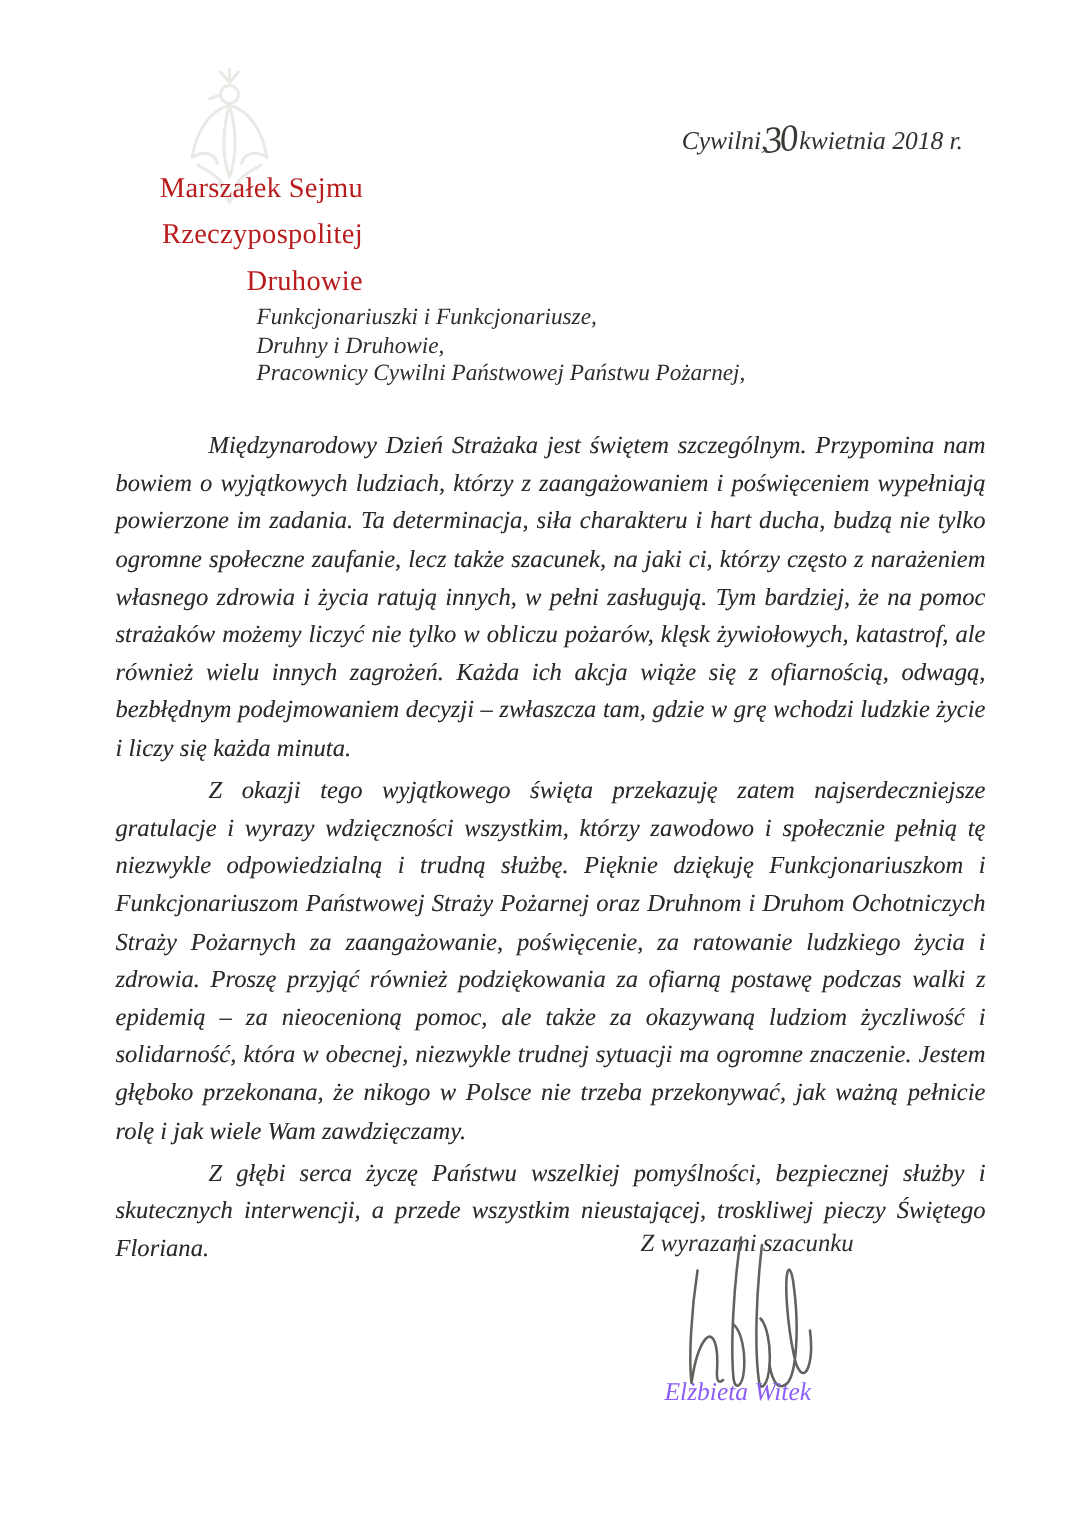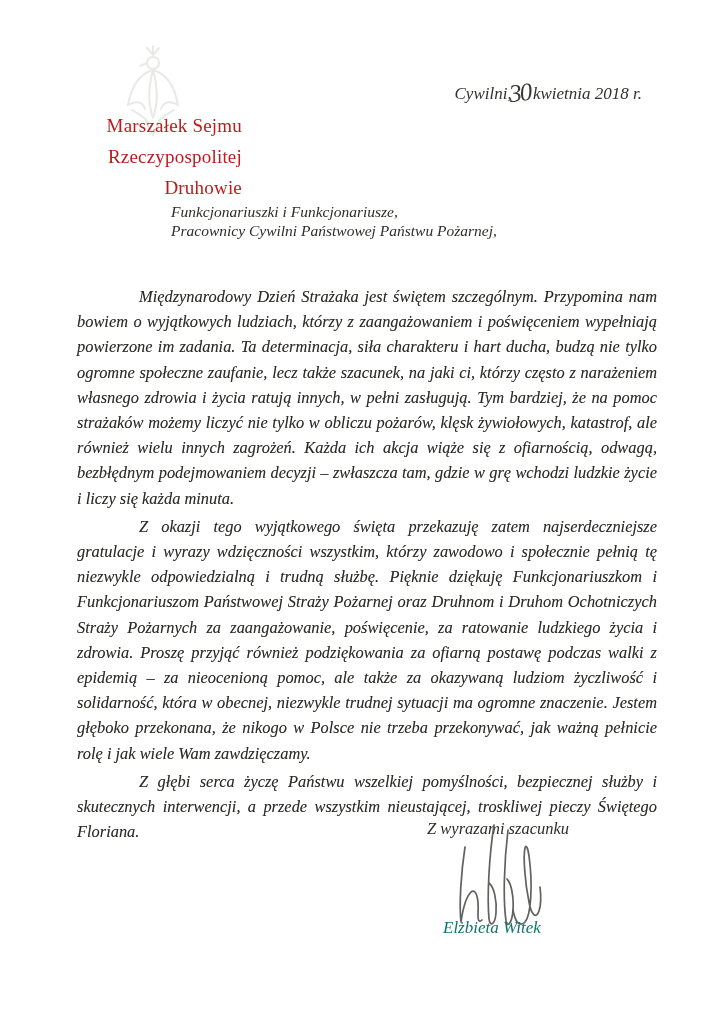--- a/index.html
+++ b/index.html
@@ -56,21 +56,21 @@
   
   .valediction{
     position:absolute;left:427px;top:819px;
     font-style:italic;font-size:16.5px;color:#2e2d2a;
   }
   .signature{
     position:absolute;left:448px;top:823px;width:100px;height:104px;
   }
   .signer-name{
     position:absolute;left:443px;top:918px;
-    font-style:italic;font-size:17px;color:#0f766e;
+    font-style:italic;font-size:17px;color:#8b5cf6;
   }
 </style>
 </head>
 <body>
 
 <div class="page">
 
   <svg class="watermark" viewBox="0 0 70 100" aria-hidden="true">
     <g fill="none" stroke="#e7e7e4" stroke-width="2" stroke-linecap="round" stroke-linejoin="round">
       <path d="M35 13 L29 6 M35 13 L41 6 M35 13 L35 4"></path>
@@ -89,20 +89,21 @@
     <span>kwietnia 2018 r.</span>
   </div>
 
   <div class="sender">
     <div>Marszałek Sejmu</div>
     <div>Rzeczypospolitej Druhowie</div>
   </div>
 
   <div class="salutation">
     <span>Funkcjonariuszki i Funkcjonariusze,</span>
+    <span>Druhny i Druhowie,</span>
     <span>Pracownicy Cywilni Państwowej Państwu Pożarnej,</span>
   </div>
 
   <div class="body-text">
     <p>Międzynarodowy Dzień Strażaka jest świętem szczególnym. Przypomina nam bowiem o wyjątkowych ludziach, którzy z zaangażowaniem i poświęceniem wypełniają powierzone im zadania. Ta determinacja, siła charakteru i hart ducha, budzą nie tylko ogromne społeczne zaufanie, lecz także szacunek, na jaki ci, którzy często z narażeniem własnego zdrowia i życia ratują innych, w pełni zasługują. Tym bardziej, że na pomoc strażaków możemy liczyć nie tylko w obliczu pożarów, klęsk żywiołowych, katastrof, ale również wielu innych zagrożeń. Każda ich akcja wiąże się z ofiarnością, odwagą, bezbłędnym podejmowaniem decyzji – zwłaszcza tam, gdzie w grę wchodzi ludzkie życie i liczy się każda minuta.</p>
     <p>Z okazji tego wyjątkowego święta przekazuję zatem najserdeczniejsze gratulacje i wyrazy wdzięczności wszystkim, którzy zawodowo i społecznie pełnią tę niezwykle odpowiedzialną i trudną służbę. Pięknie dziękuję Funkcjonariuszkom i Funkcjonariuszom Państwowej Straży Pożarnej oraz Druhnom i Druhom Ochotniczych Straży Pożarnych za zaangażowanie, poświęcenie, za ratowanie ludzkiego życia i zdrowia. Proszę przyjąć również podziękowania za ofiarną postawę podczas walki z epidemią – za nieocenioną pomoc, ale także za okazywaną ludziom życzliwość i solidarność, która w obecnej, niezwykle trudnej sytuacji ma ogromne znaczenie. Jestem głęboko przekonana, że nikogo w Polsce nie trzeba przekonywać, jak ważną pełnicie rolę i jak wiele Wam zawdzięczamy.</p>
     <p>Z głębi serca życzę Państwu wszelkiej pomyślności, bezpiecznej służby i skutecznych interwencji, a przede wszystkim nieustającej, troskliwej pieczy Świętego Floriana.</p>
   </div>
 
   <div class="valediction">Z wyrazami szacunku</div>

